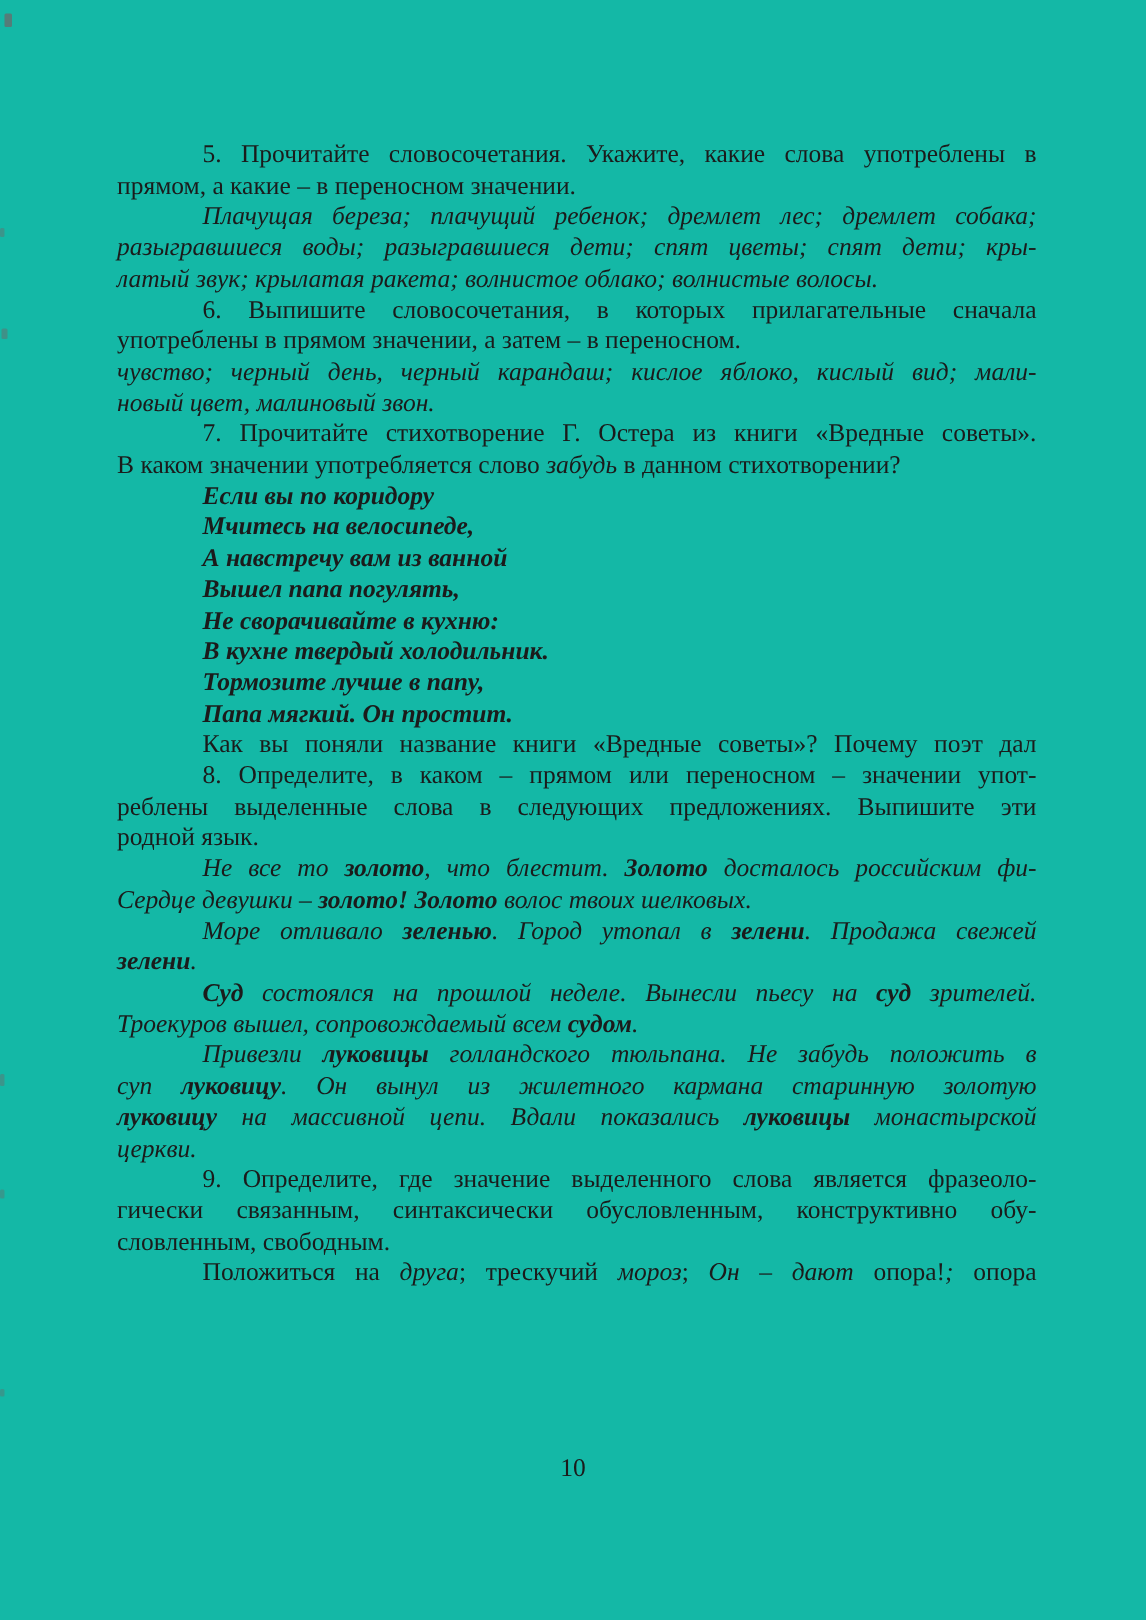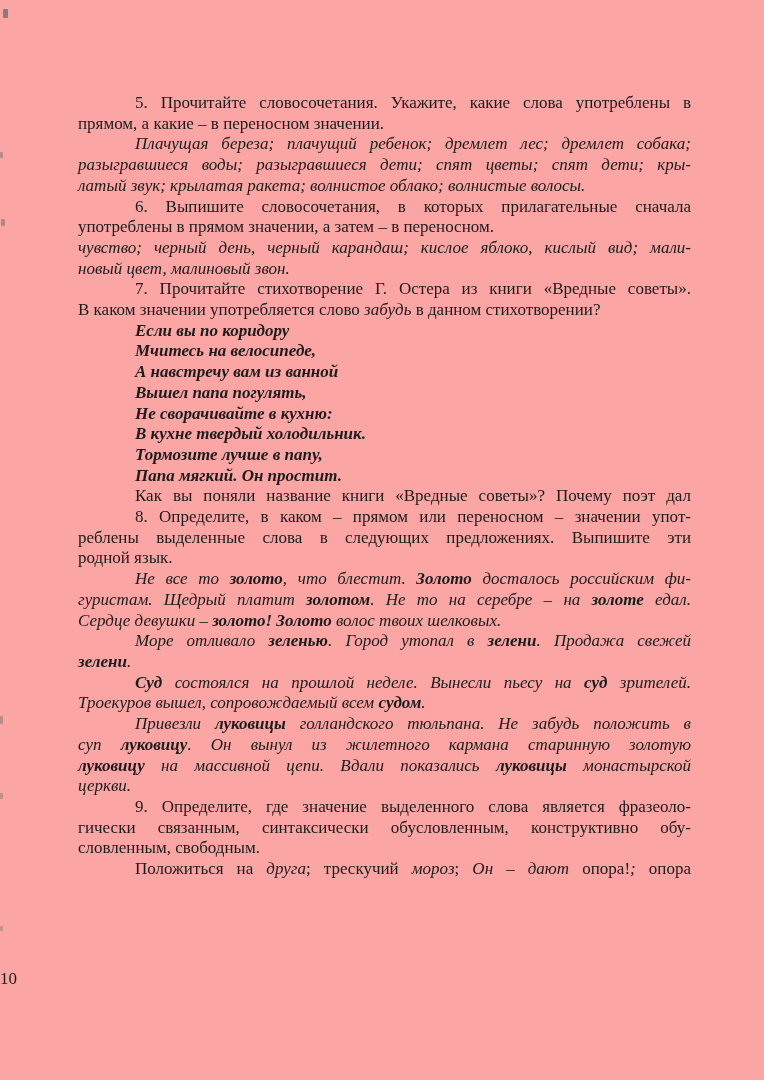--- a/index.html
+++ b/index.html
@@ -4,21 +4,21 @@
 <style>
   html, body { margin: 0; padding: 0; }
   body {
     background: #e8e8e8;
     font-family: "Liberation Serif", "DejaVu Serif", serif;
   }
   .page {
     position: relative;
     width: 764px;
     height: 1080px;
-    background: #fca5a5;
+    background: #14b8a6;
     color: #1b1b1b;
     overflow: hidden;
   }
   .text-block {
     position: absolute;
     left: 78px;
     top: 93px;
     width: 613px;
     font-size: 17px;
     line-height: 20.7px;
@@ -37,21 +37,21 @@
     font-weight: bold;
   }
   .it { font-style: italic; }
   .bd { font-weight: normal; margin-top: 15px; }
   .bi { font-weight: bold; font-style: italic; }
   .page-number {
     position: absolute;
     top: 969px;
     left: 0;
     width: 764px;
-    text-align: left;
+    text-align: center;
     font-size: 17px;
   }
   
   .speck { position: absolute; background: #6a6a6a; border-radius: 1px; }
   .speck.s1 { left: 3px;  top: 9px;   width: 5px; height: 9px; opacity: .75; }
   .speck.s2 { left: 0px;  top: 152px; width: 3px; height: 6px; opacity: .45; }
   .speck.s3 { left: 1px;  top: 219px; width: 4px; height: 7px; opacity: .5; }
   .speck.s4 { left: 0px;  top: 716px; width: 3px; height: 8px; opacity: .45; }
   .speck.s5 { left: 0px;  top: 793px; width: 3px; height: 6px; opacity: .4; }
   .speck.s6 { left: 0px;  top: 926px; width: 3px; height: 5px; opacity: .4; }
@@ -102,21 +102,20 @@
       <div class="block para">
         <div class="line indent"><span>Как вы поняли название книги «Вредные советы»? Почему поэт дал</span></div>
       </div>
       <div class="block para">
         <div class="line indent"><span>8. Определите, в каком – прямом или переносном – значении упот-</span></div>
         <div class="line"><span>реблены выделенные слова в следующих предложениях. Выпишите эти</span></div>
         <div class="line last"><span>родной язык.</span></div>
       </div>
       <div class="block para">
         <div class="line indent"><span class="it">Не все то </span><span class="bi">золото</span><span class="it">, что блестит. </span><span class="bi">Золото</span><span class="it"> досталось российским фи-</span></div>
-        <div class="line"><span class="it">гуристам. Щедрый платит </span><span class="bi">золотом</span><span class="it">. Не то на серебре – на </span><span class="bi">золоте</span><span class="it"> едал.</span></div>
         <div class="line last"><span class="it">Сердце девушки – </span><span class="bi">золото!</span><span class="it"> </span><span class="bi">Золото</span><span class="it"> волос твоих шелковых.</span></div>
       </div>
       <div class="block para">
         <div class="line indent"><span class="it">Море отливало </span><span class="bi">зеленью</span><span class="it">. Город утопал в </span><span class="bi">зелени</span><span class="it">. Продажа свежей</span></div>
         <div class="line last"><span class="bi">зелени</span><span class="it">.</span></div>
       </div>
       <div class="block para">
         <div class="line indent"><span class="bi">Суд</span><span class="it"> состоялся на прошлой неделе. Вынесли пьесу на </span><span class="bi">суд</span><span class="it"> зрителей.</span></div>
         <div class="line last"><span class="it">Троекуров вышел, сопровождаемый всем </span><span class="bi">судом</span><span class="it">.</span></div>
       </div>

